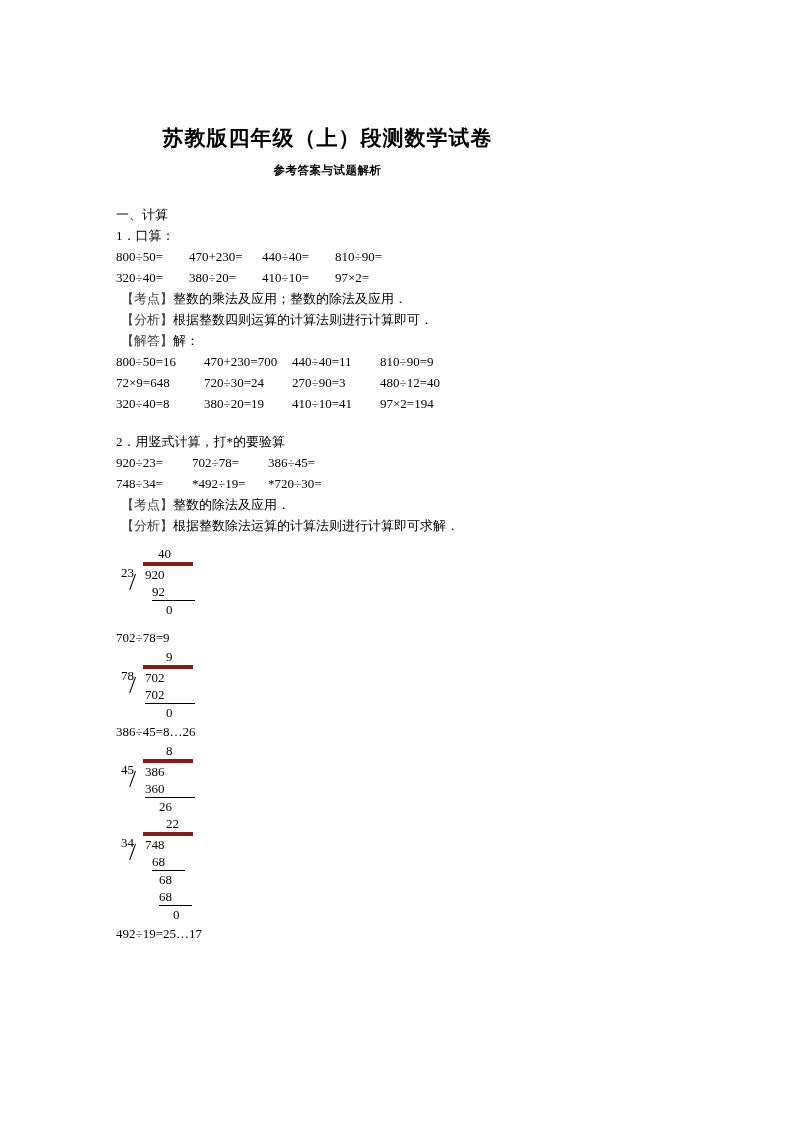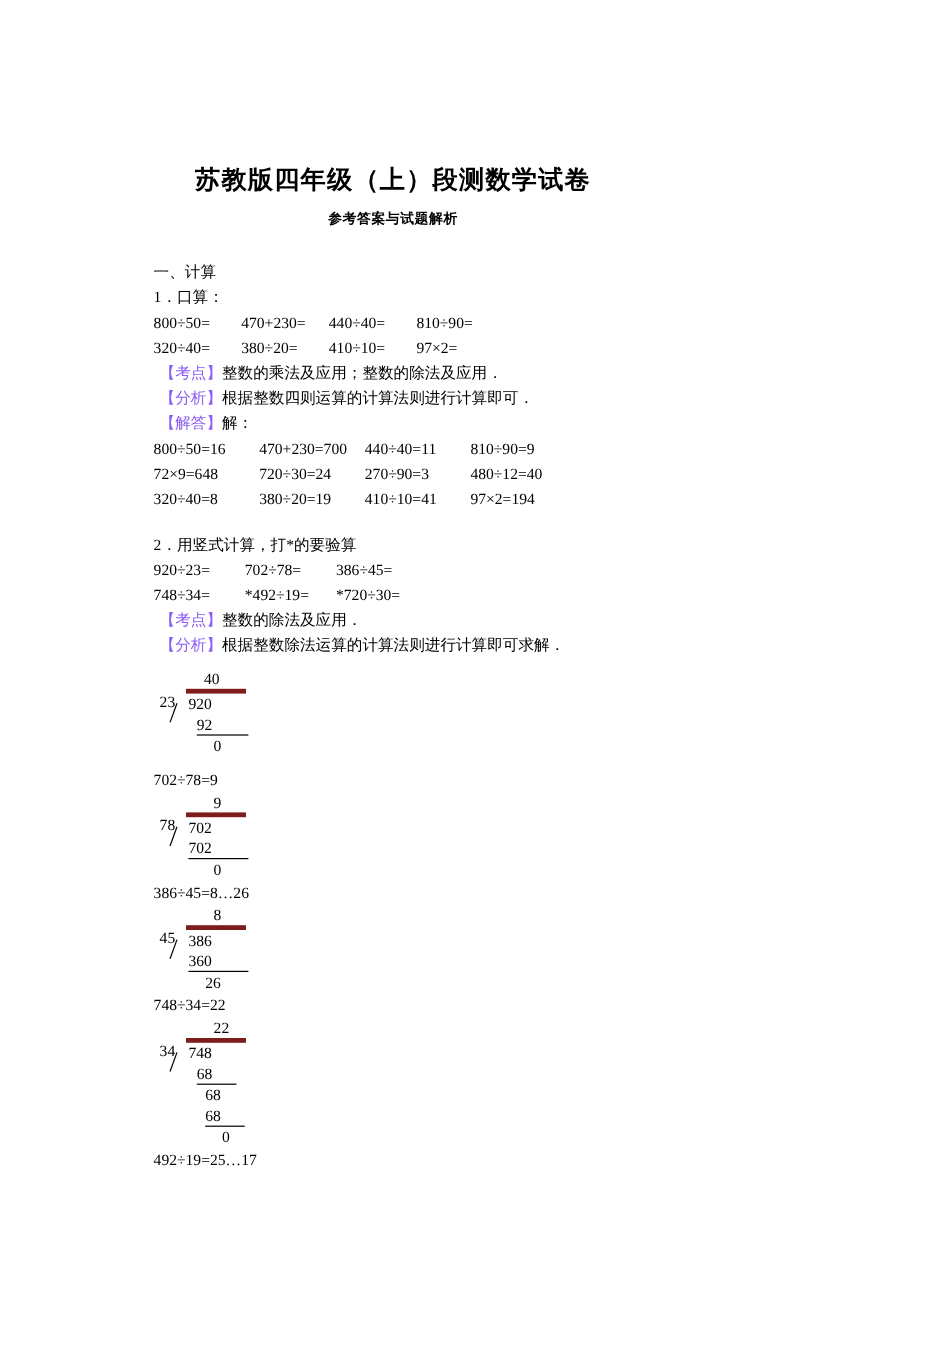--- a/index.html
+++ b/index.html
@@ -12,21 +12,21 @@
     height: 1122px;
     font-family: "Liberation Serif", "DejaVu Serif", serif;
     color: #000000;
     position: relative;
     overflow: hidden;
   }
   .page {
     width: 655px;
     height: 1122px;
     box-sizing: border-box;
-    padding: 16px;
+    padding: 4px;
     position: relative;
   }
 
   
   .doc-title {
     text-align: center;
     font-size: 21px;
     font-weight: bold;
     letter-spacing: 1px;
     margin: 0;
@@ -84,21 +84,21 @@
   }
 
   
   .tag-line {
     font-size: 13px;
     line-height: 21px;
     margin: 0;
     padding-left: 5px;
   }
   .tag {
-    color: #8b5cf6;
+    color: #404040;
     font-weight: normal;
   }
 
   .gap-sm { height: 9px; }
   .gap-md { height: 17px; }
 
   
   .division {
     position: relative;
     font-size: 13px;
@@ -289,21 +289,20 @@
       <div class="div-step ruled">
         <span class="pad" style="flex-basis:29px;"></span>
         <span class="val">360</span>
       </div>
       <div class="div-step">
         <span class="pad" style="flex-basis:43px;"></span>
         <span class="val">26</span>
       </div>
     </div>
 
-    <p class="q-line">748÷34=22</p>
     <div class="division">
       <div class="div-quotient">
         <span class="spacer" style="flex-basis:50px;"></span>
         <span>22</span>
       </div>
       <div class="div-main">
         <span class="divisor" style="flex:0 0 18px;">34</span>
         <span class="slash"></span>
         <span class="dividend">748</span>
       </div>

